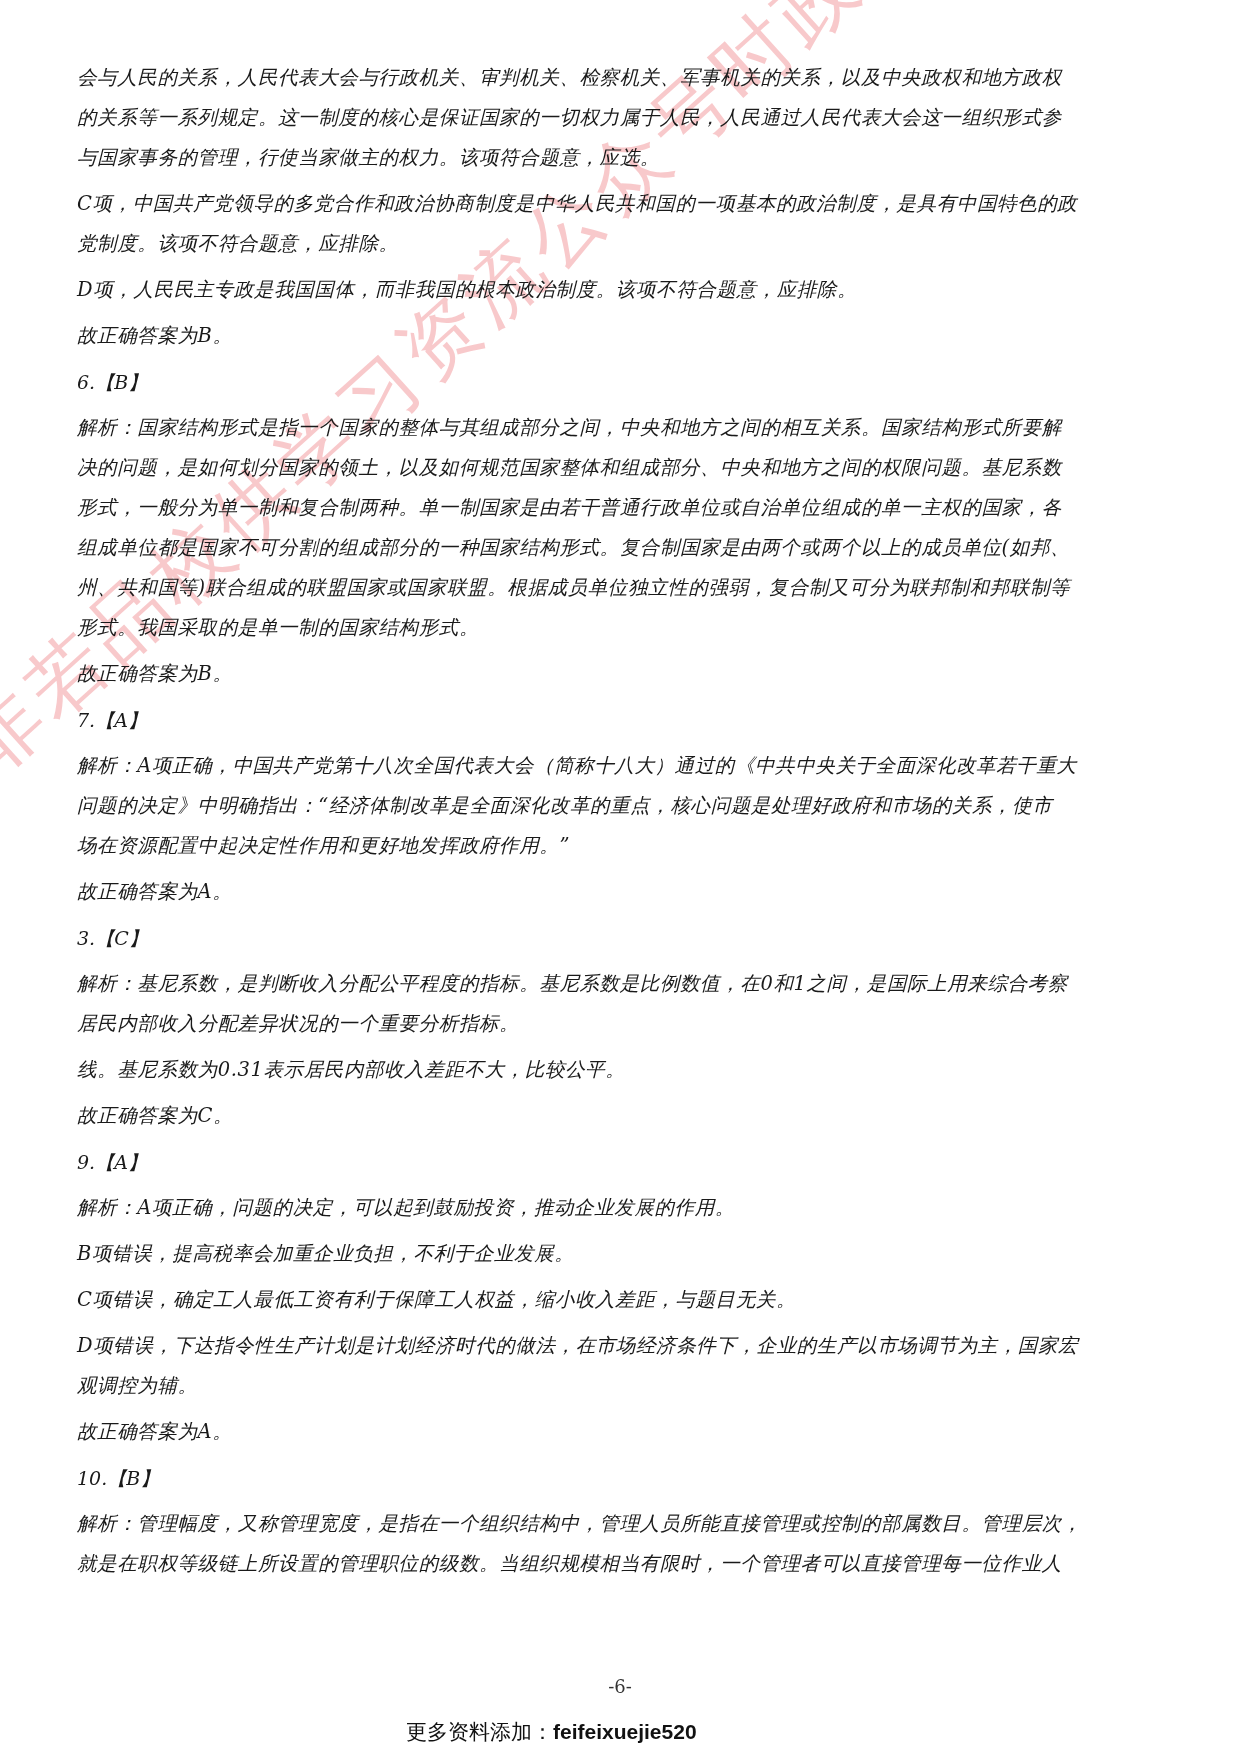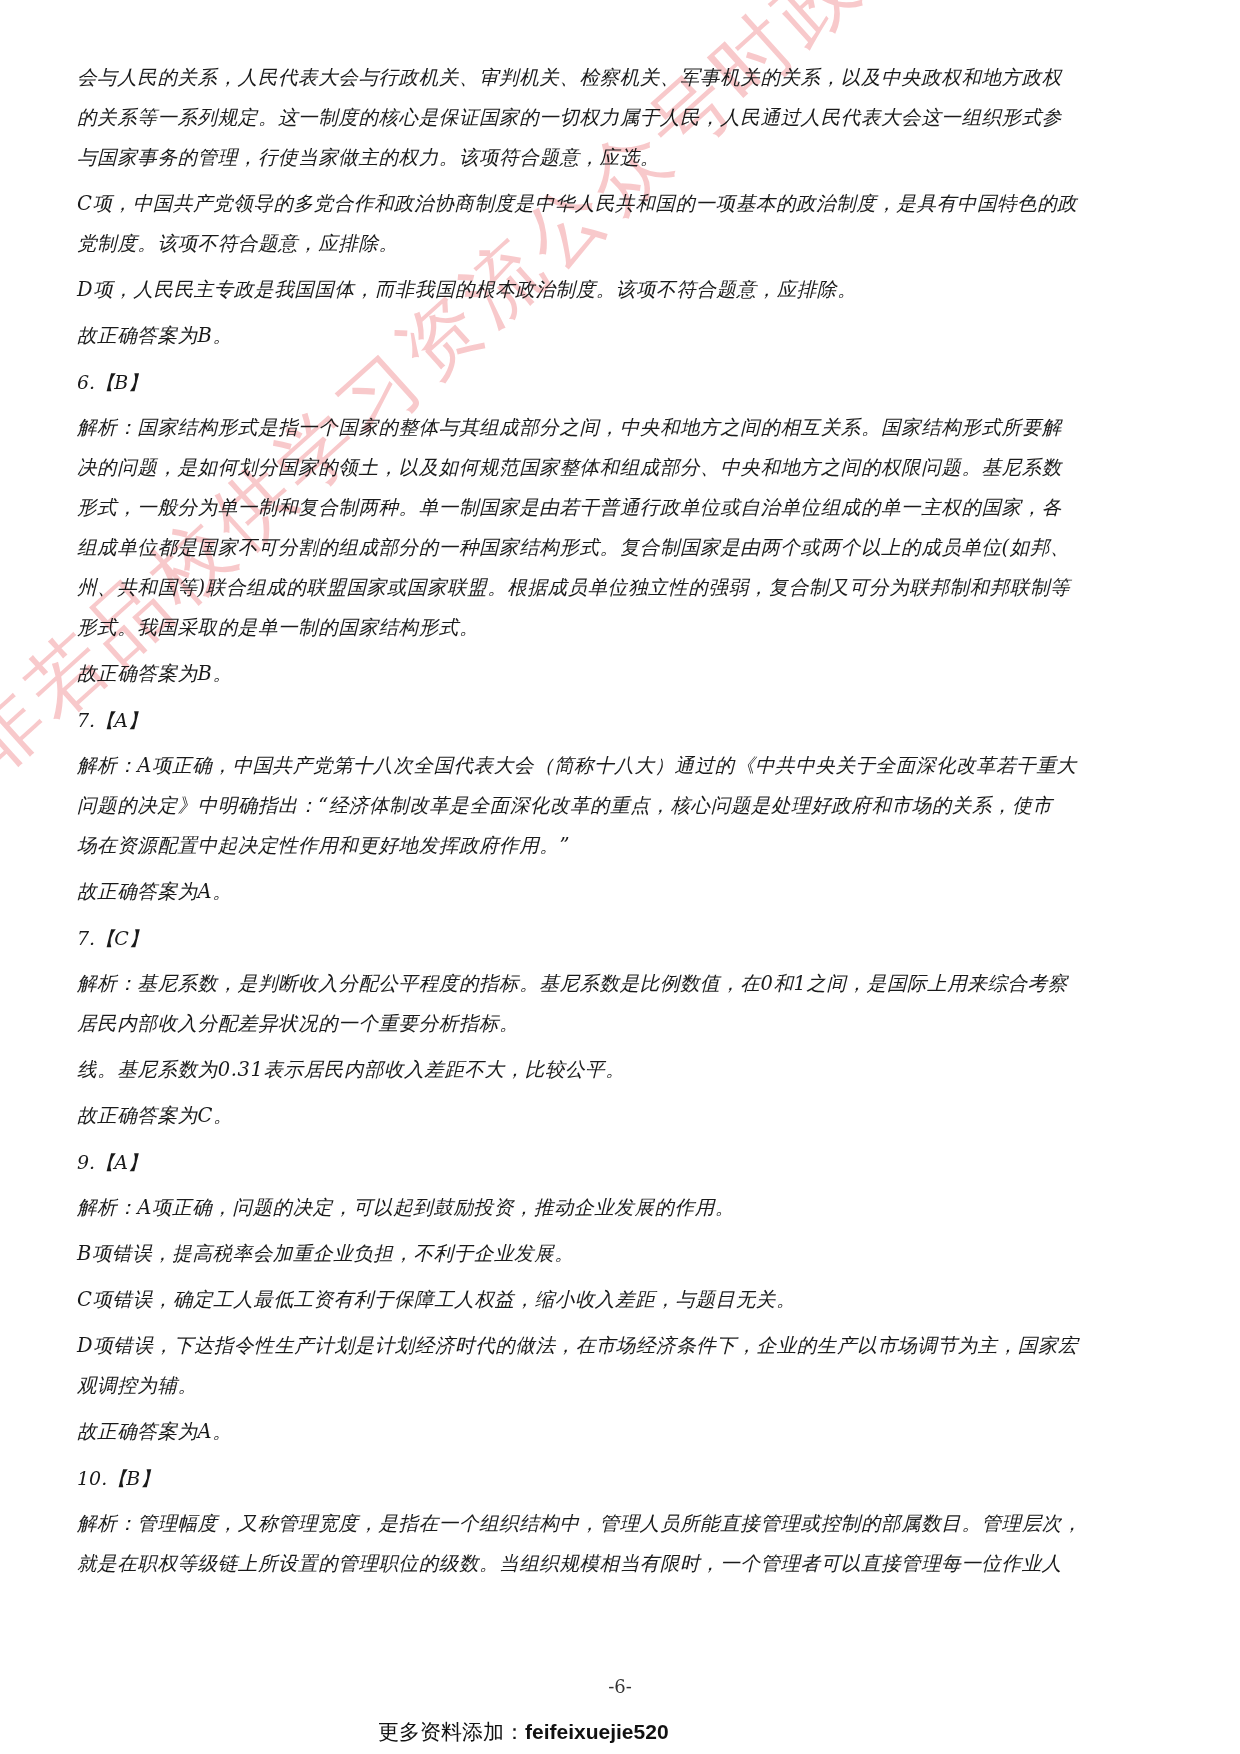--- a/index.html
+++ b/index.html
@@ -17,21 +17,21 @@
   .gap { height: 6px; }
   .qnum { font-size: 19px; line-height: 40px; height: 46px; }
   .footer-page {
     position: absolute; top: 1676px; left: 0; width: 1240px; text-align: center;
     font-size: 18px; color: #333;
   }
   .footer-note {
     position: absolute; top: 1718px; left: 378px;
     font-size: 21px; color: #111; white-space: nowrap;
   }
-  .footer-note .label { font-family: Liberation Mono, monospace; }
+  .footer-note .label { font-family: Liberation Mono, monospace; margin-left: 28px; }
   .footer-note .handle { font-family: "Liberation Sans", "DejaVu Sans", sans-serif; font-weight: bold; }
   .watermark {
     position: absolute; left: -60px; top: 720px;
     transform-origin: left top;
     transform: rotate(-42deg);
     font-family: "DejaVu Serif", serif;
     font-size: 78px; color: rgba(230, 60, 70, 0.28);
     white-space: nowrap; letter-spacing: 6px;
     pointer-events: none;
   }
@@ -76,21 +76,21 @@
       <div class="qnum">7.【A】</div>
       <div class="line">解析：A项正确，中国共产党第十八次全国代表大会（简称十八大）通过的《中共中央关于全面深化改革若干重大</div>
       <div class="line">问题的决定》中明确指出：“经济体制改革是全面深化改革的重点，核心问题是处理好政府和市场的关系，使市</div>
       <div class="line">场在资源配置中起决定性作用和更好地发挥政府作用。”</div>
       <div class="gap"></div>
       <div class="line">故正确答案为A。</div>
       <div class="gap"></div>
     </div>
 
     <div>
-      <div class="qnum">7.【C】</div>
+      <div class="qnum">3.【C】</div>
       <div class="line">解析：基尼系数，是判断收入分配公平程度的指标。基尼系数是比例数值，在0和1之间，是国际上用来综合考察</div>
       <div class="line">居民内部收入分配差异状况的一个重要分析指标。</div>
       <div class="gap"></div>
       <div class="line">线。基尼系数为0.31表示居民内部收入差距不大，比较公平。</div>
       <div class="gap"></div>
       <div class="line">故正确答案为C。</div>
       <div class="gap"></div>
     </div>
 
     <div>

